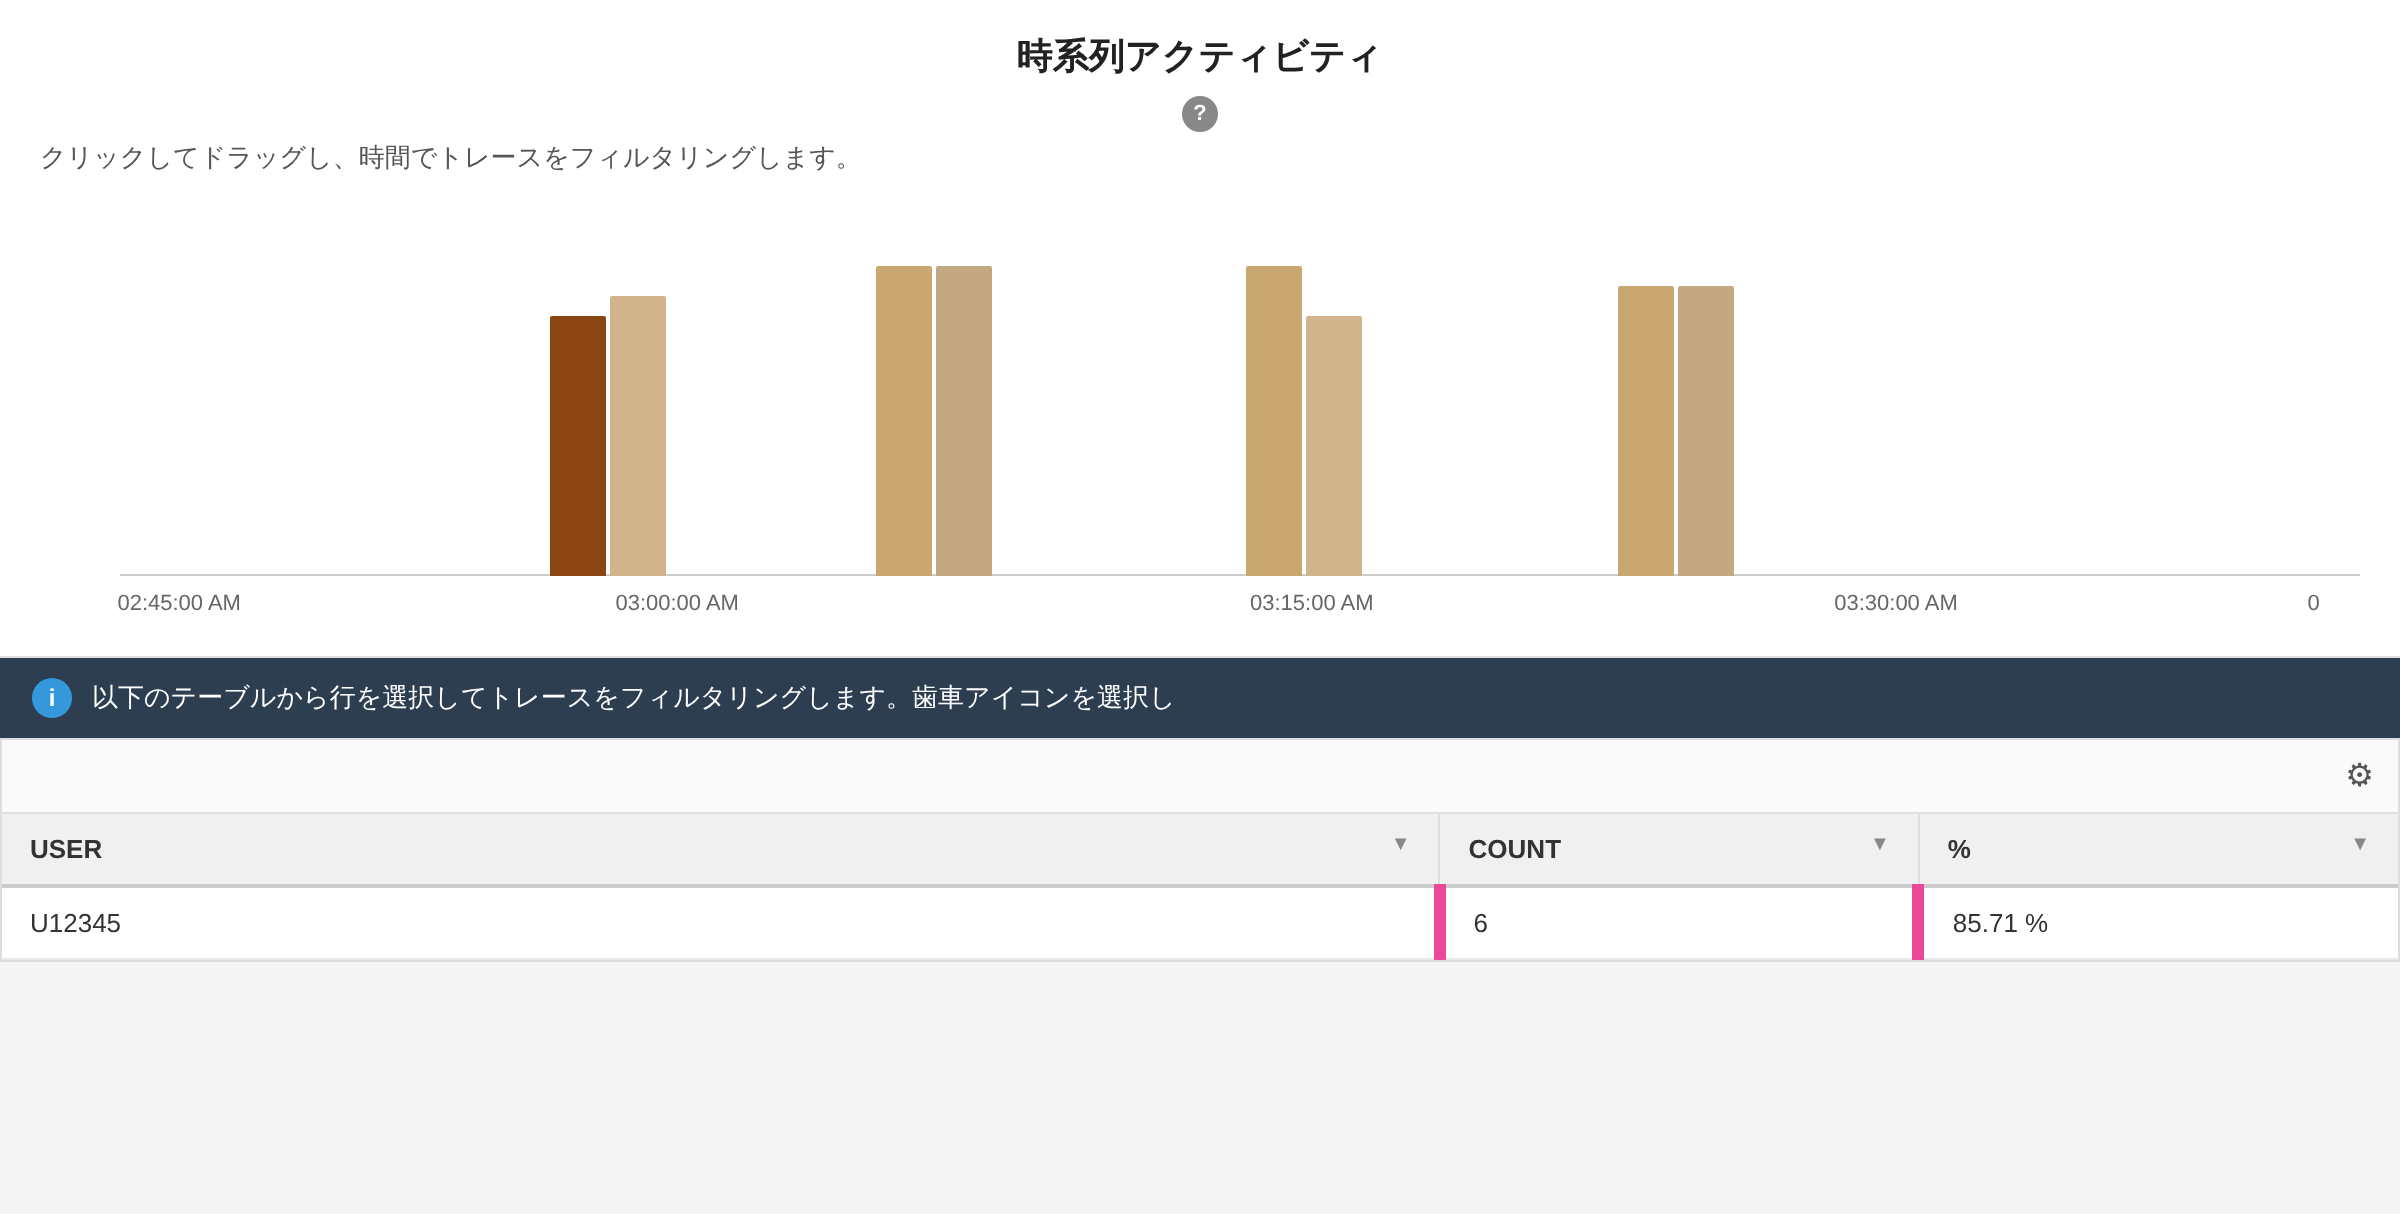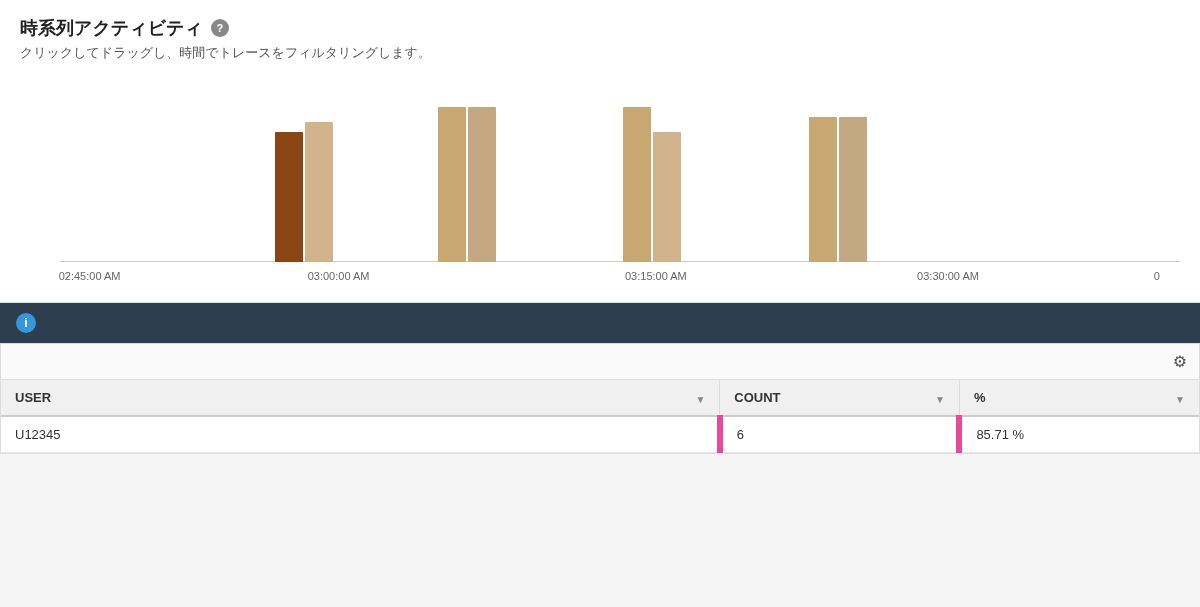--- a/index.html
+++ b/index.html
@@ -22,20 +22,21 @@
       background: #fff;
       padding: 16px 20px 12px 20px;
       border-bottom: 1px solid #ddd;
     }
 
     .timeseries-header {
       display: flex;
       align-items: center;
       gap: 8px;
       margin-bottom: 4px;
+      flex-direction: column;
     }
 
     .timeseries-title {
       font-size: 18px;
       font-weight: 600;
       color: #222;
     }
 
     .info-icon {
       display: inline-flex;
@@ -191,21 +192,21 @@
       font-weight: 700;
       font-size: 13px;
       color: #333;
       border-right: 1px solid #ddd;
     }
 
     th:last-child { border-right: none; }
 
     .th-inner {
       display: flex;
-      align-items: flex-end;
+      align-items: flex-start;
       justify-content: space-between;
       gap: 6px;
     }
 
     .sort-icon {
       color: #888;
       font-size: 10px;
       flex-shrink: 0;
     }
 
@@ -267,20 +268,21 @@
         <span class="x-label" style="left: 26%; padding-left: 34px;">03:00:00 AM</span>
         <span class="x-label" style="left: 54%; padding-left: 19px;">03:15:00 AM</span>
         <span class="x-label" style="left: 80%;">03:30:00 AM</span>
         <span class="x-label" style="left: 98%;">0</span>
       </div>
     </div>
   </div>
 
   <div class="info-banner">
     <span class="info-banner-icon">i</span>
+    <span class="info-banner-text">以下のテーブルから行を選択してトレースをフィルタリングします。歯車アイコンを選択し</span>
   </div>
 
   <div class="table-section">
     <div class="table-toolbar">
       <span class="gear-icon">⚙</span>
     </div>
     <table>
       <thead>
         <tr>
           <th class="col-user">

